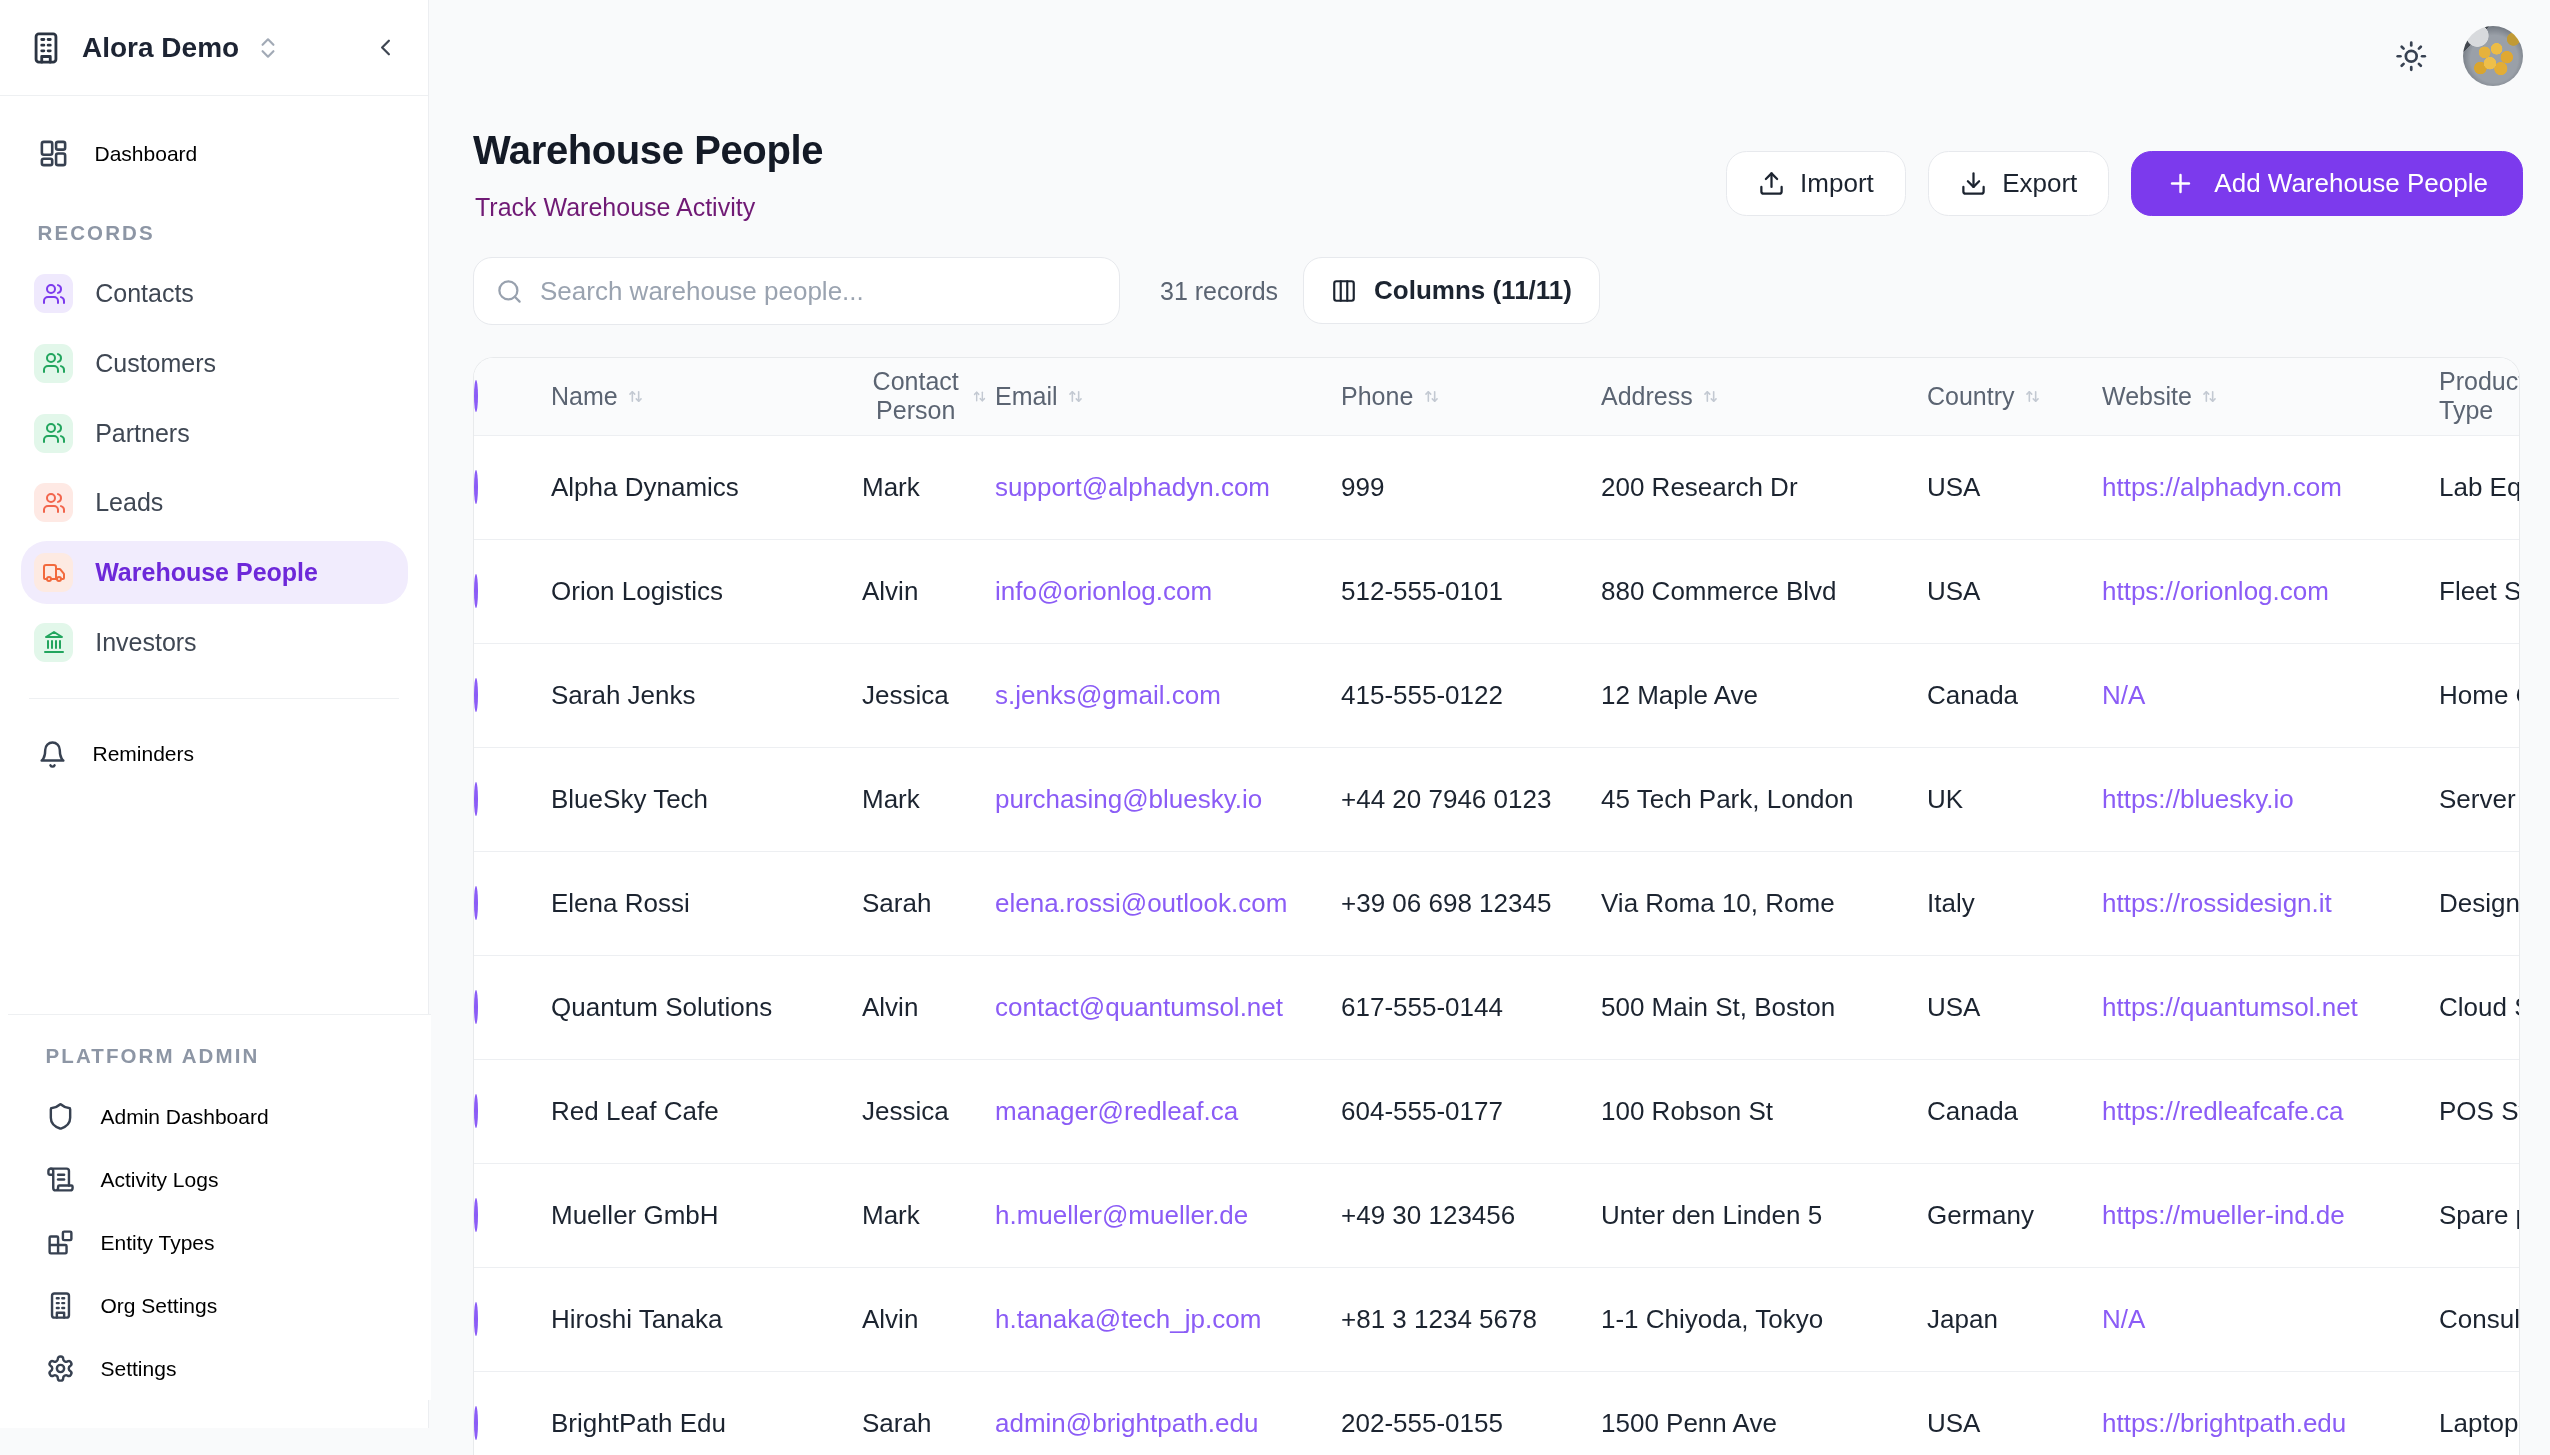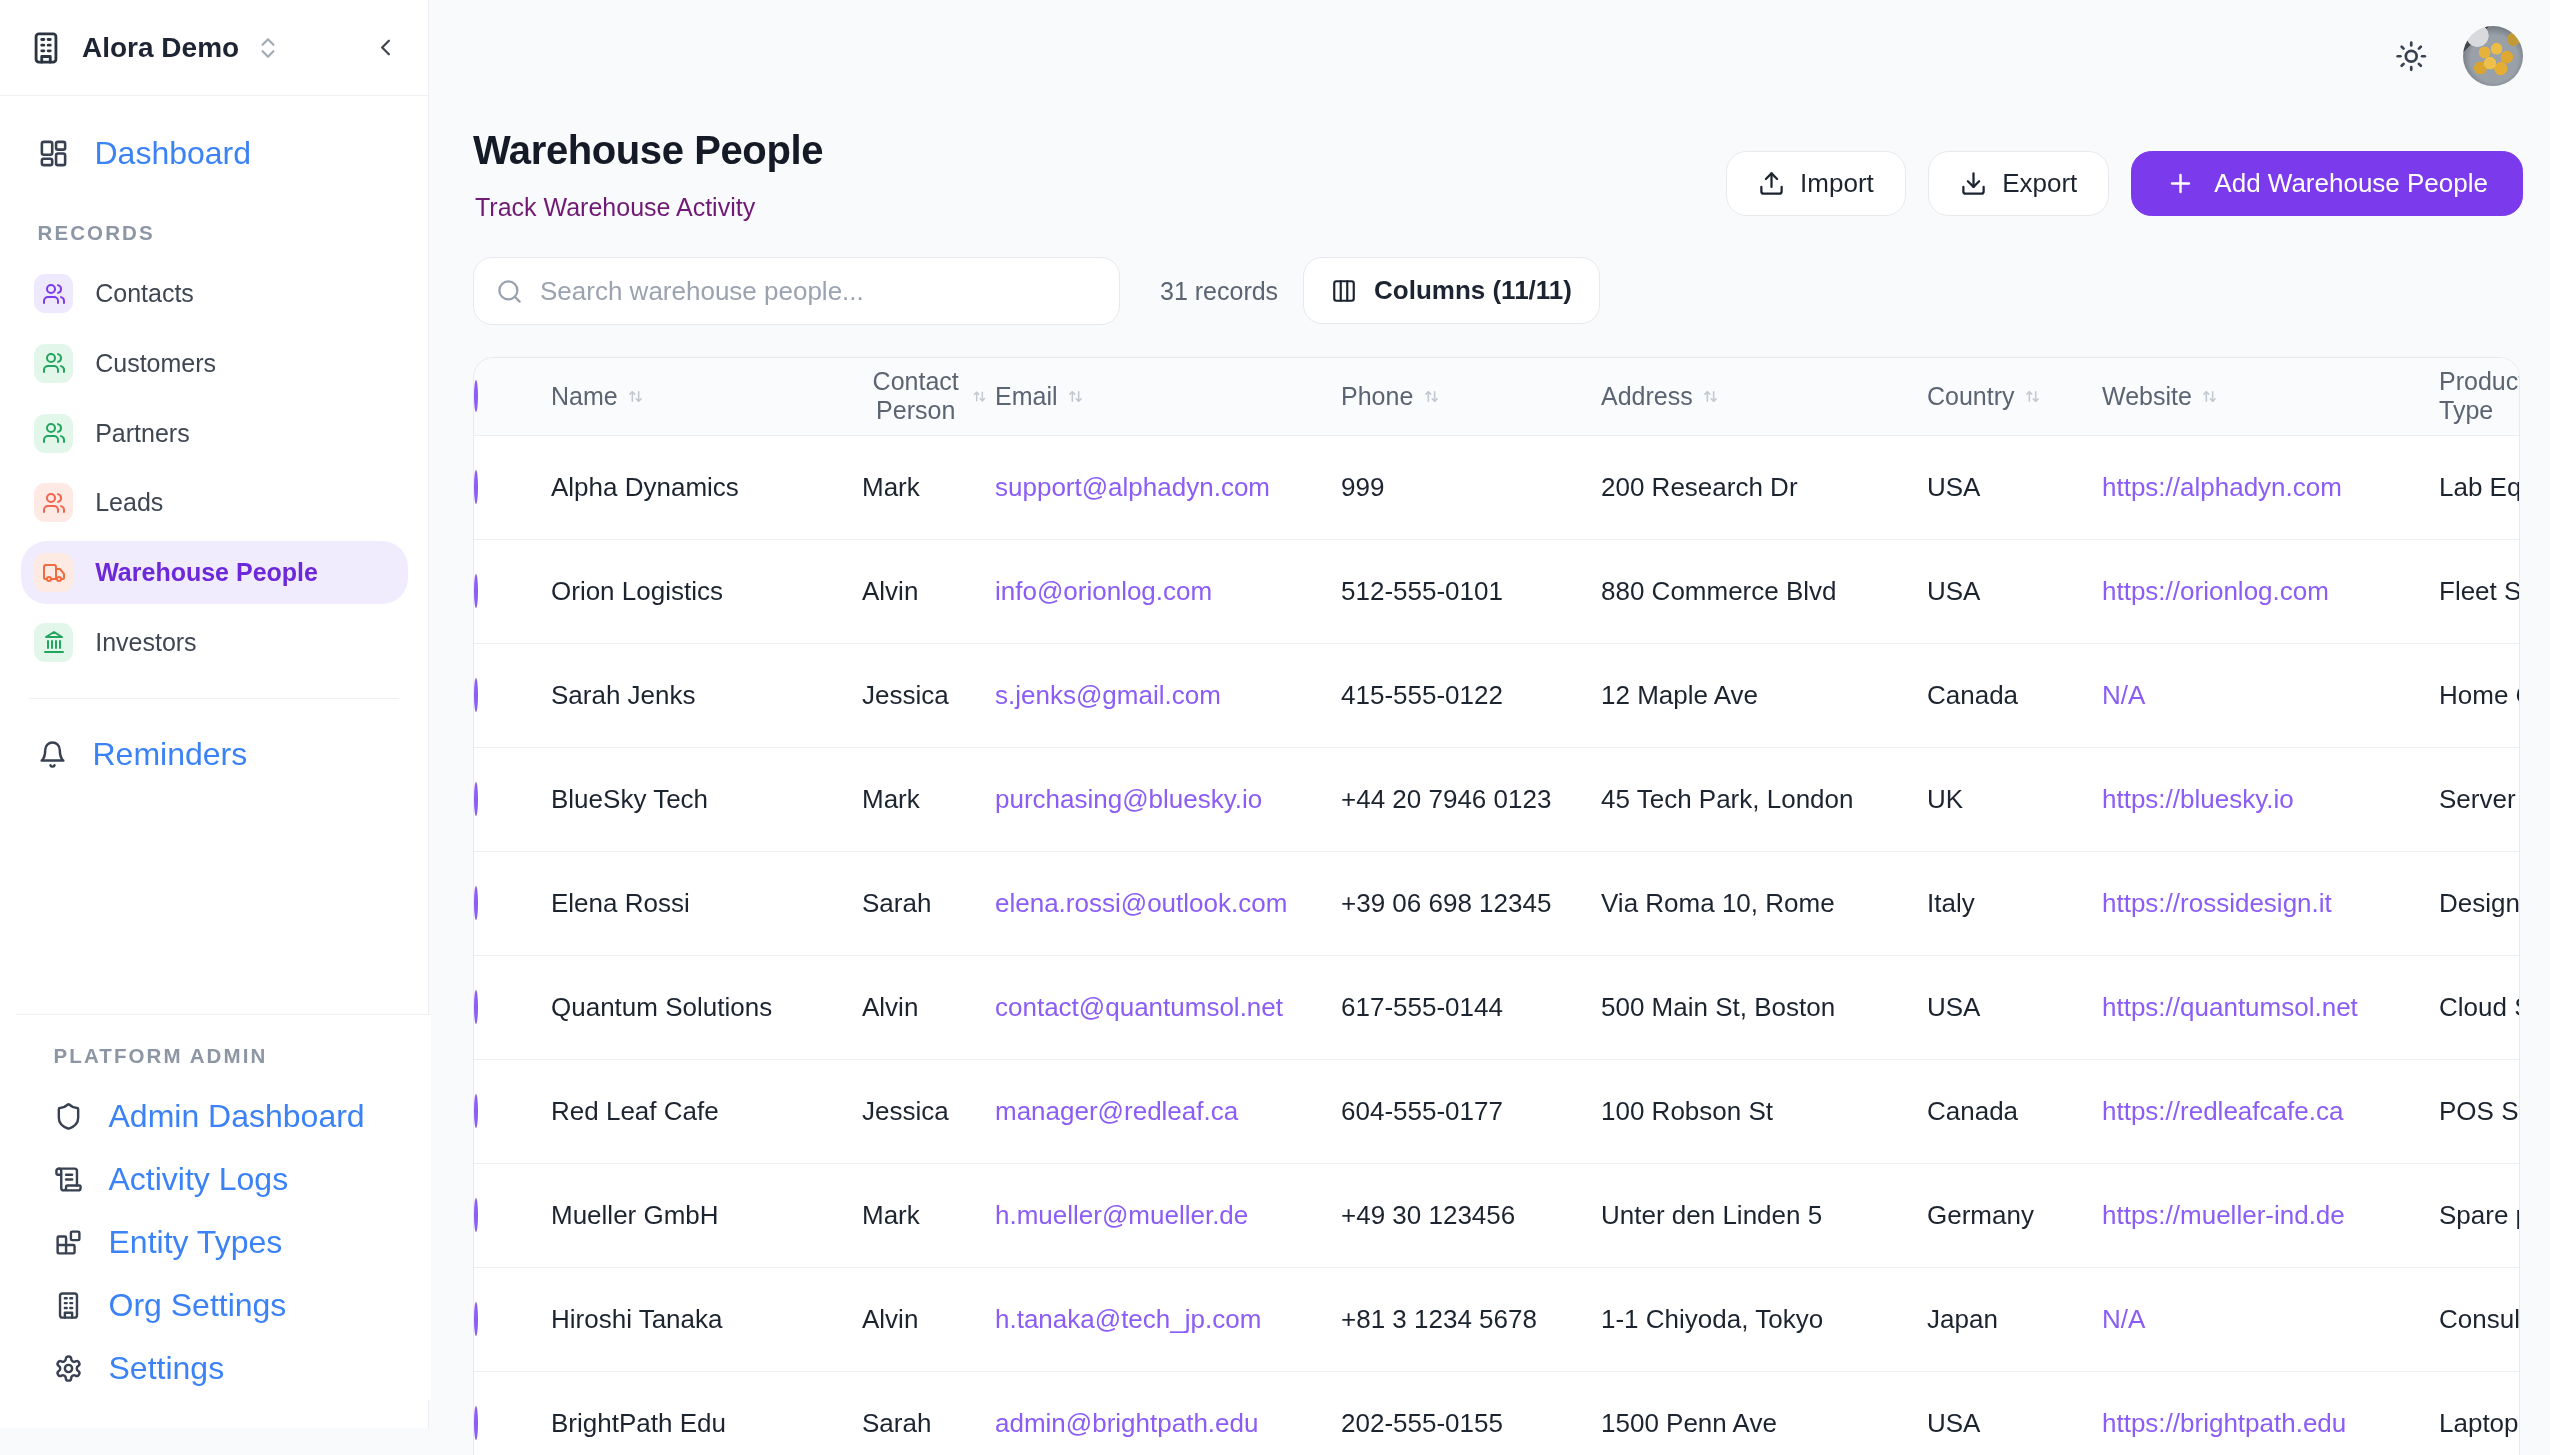--- a/index.html
+++ b/index.html
@@ -9,33 +9,33 @@
 
   
   .sidebar { position:absolute; left:0; top:0; width:429px; height:1428px; background:#fff; border-right:1.7px solid #eceef1; }
   .sb-header { height:96px; display:flex; align-items:center; padding:0 29px; border-bottom:1.7px solid #eef0f2; }
   .sb-logo { color:#2b3442; }
   .sb-title { font-size:28px; font-weight:700; color:#1d2433; margin-left:19px; }
   .sb-switch { color:#a2aab6; margin-left:15.4px; }
   .sb-collapse { margin-left:auto; color:#3f4753; cursor:pointer; }
   .sb-nav { padding:26px 20.5px 0; position:relative; }
   .nav-plain { display:flex; align-items:center; gap:26px; height:63px; padding-left:17px; color:#374151; border-radius:22px; }
-  .nav-plain .nav-label { font-size:32px; font-weight:500; color:#3b82f6; }
+  .nav-plain .nav-label { font-size:21px; font-weight:500; color:#000000; }
   .section-label { font-size:20.5px; font-weight:700; letter-spacing:2.1px; color:#8d96a5; padding-left:17px; margin:36px 0 17px; }
   .nav-item { display:flex; align-items:center; gap:22px; height:63px; margin-bottom:6.8px; padding-left:13.7px; border-radius:26px; }
   .nav-item .nav-label { font-size:25px; font-weight:500; color:#3f4753; }
   .nav-item.active { background:#f1ecfd; }
   .nav-item.active .nav-label { color:#6d28d9; font-weight:600; }
   .iconbox { width:39px; height:39px; border-radius:11px; display:flex; align-items:center; justify-content:center; flex:0 0 auto; }
   .ib-purple { background:#efe9fd; color:#7c3aed; }
   .ib-green  { background:#e2f7ea; color:#22a55e; }
   .ib-red    { background:#fee9e4; color:#f2654c; }
   .ib-orange { background:#fdeae2; color:#f26a3d; }
   .sb-divider { border-top:1.7px solid #eef0f2; margin:24px 8.6px; }
-  .sb-bottom { position:absolute; left:16px; top:1014px; width:100%; border-top:1.7px solid #eef0f2; padding:29px 20.5px 0; background:#fff; }
+  .sb-bottom { position:absolute; left:8px; top:1014px; width:100%; border-top:1.7px solid #eef0f2; padding:29px 20.5px 0; background:#fff; }
 
   
   .main { position:absolute; left:431px; top:0; right:0; bottom:0; background:#f9fafb; }
   .top-actions { position:absolute; top:26px; right:27px; display:flex; align-items:center; gap:36px; }
   .theme-toggle { color:#374151; cursor:pointer; }
   .avatar { width:60px; height:60px; border-radius:50%; flex:0 0 auto;
     background-color:#8a8f98;
     background-image:
       radial-gradient(circle at 36% 44%, #e6b23c 0 11%, transparent 12%),
       radial-gradient(circle at 56% 38%, #edbc45 0 11%, transparent 12%),

